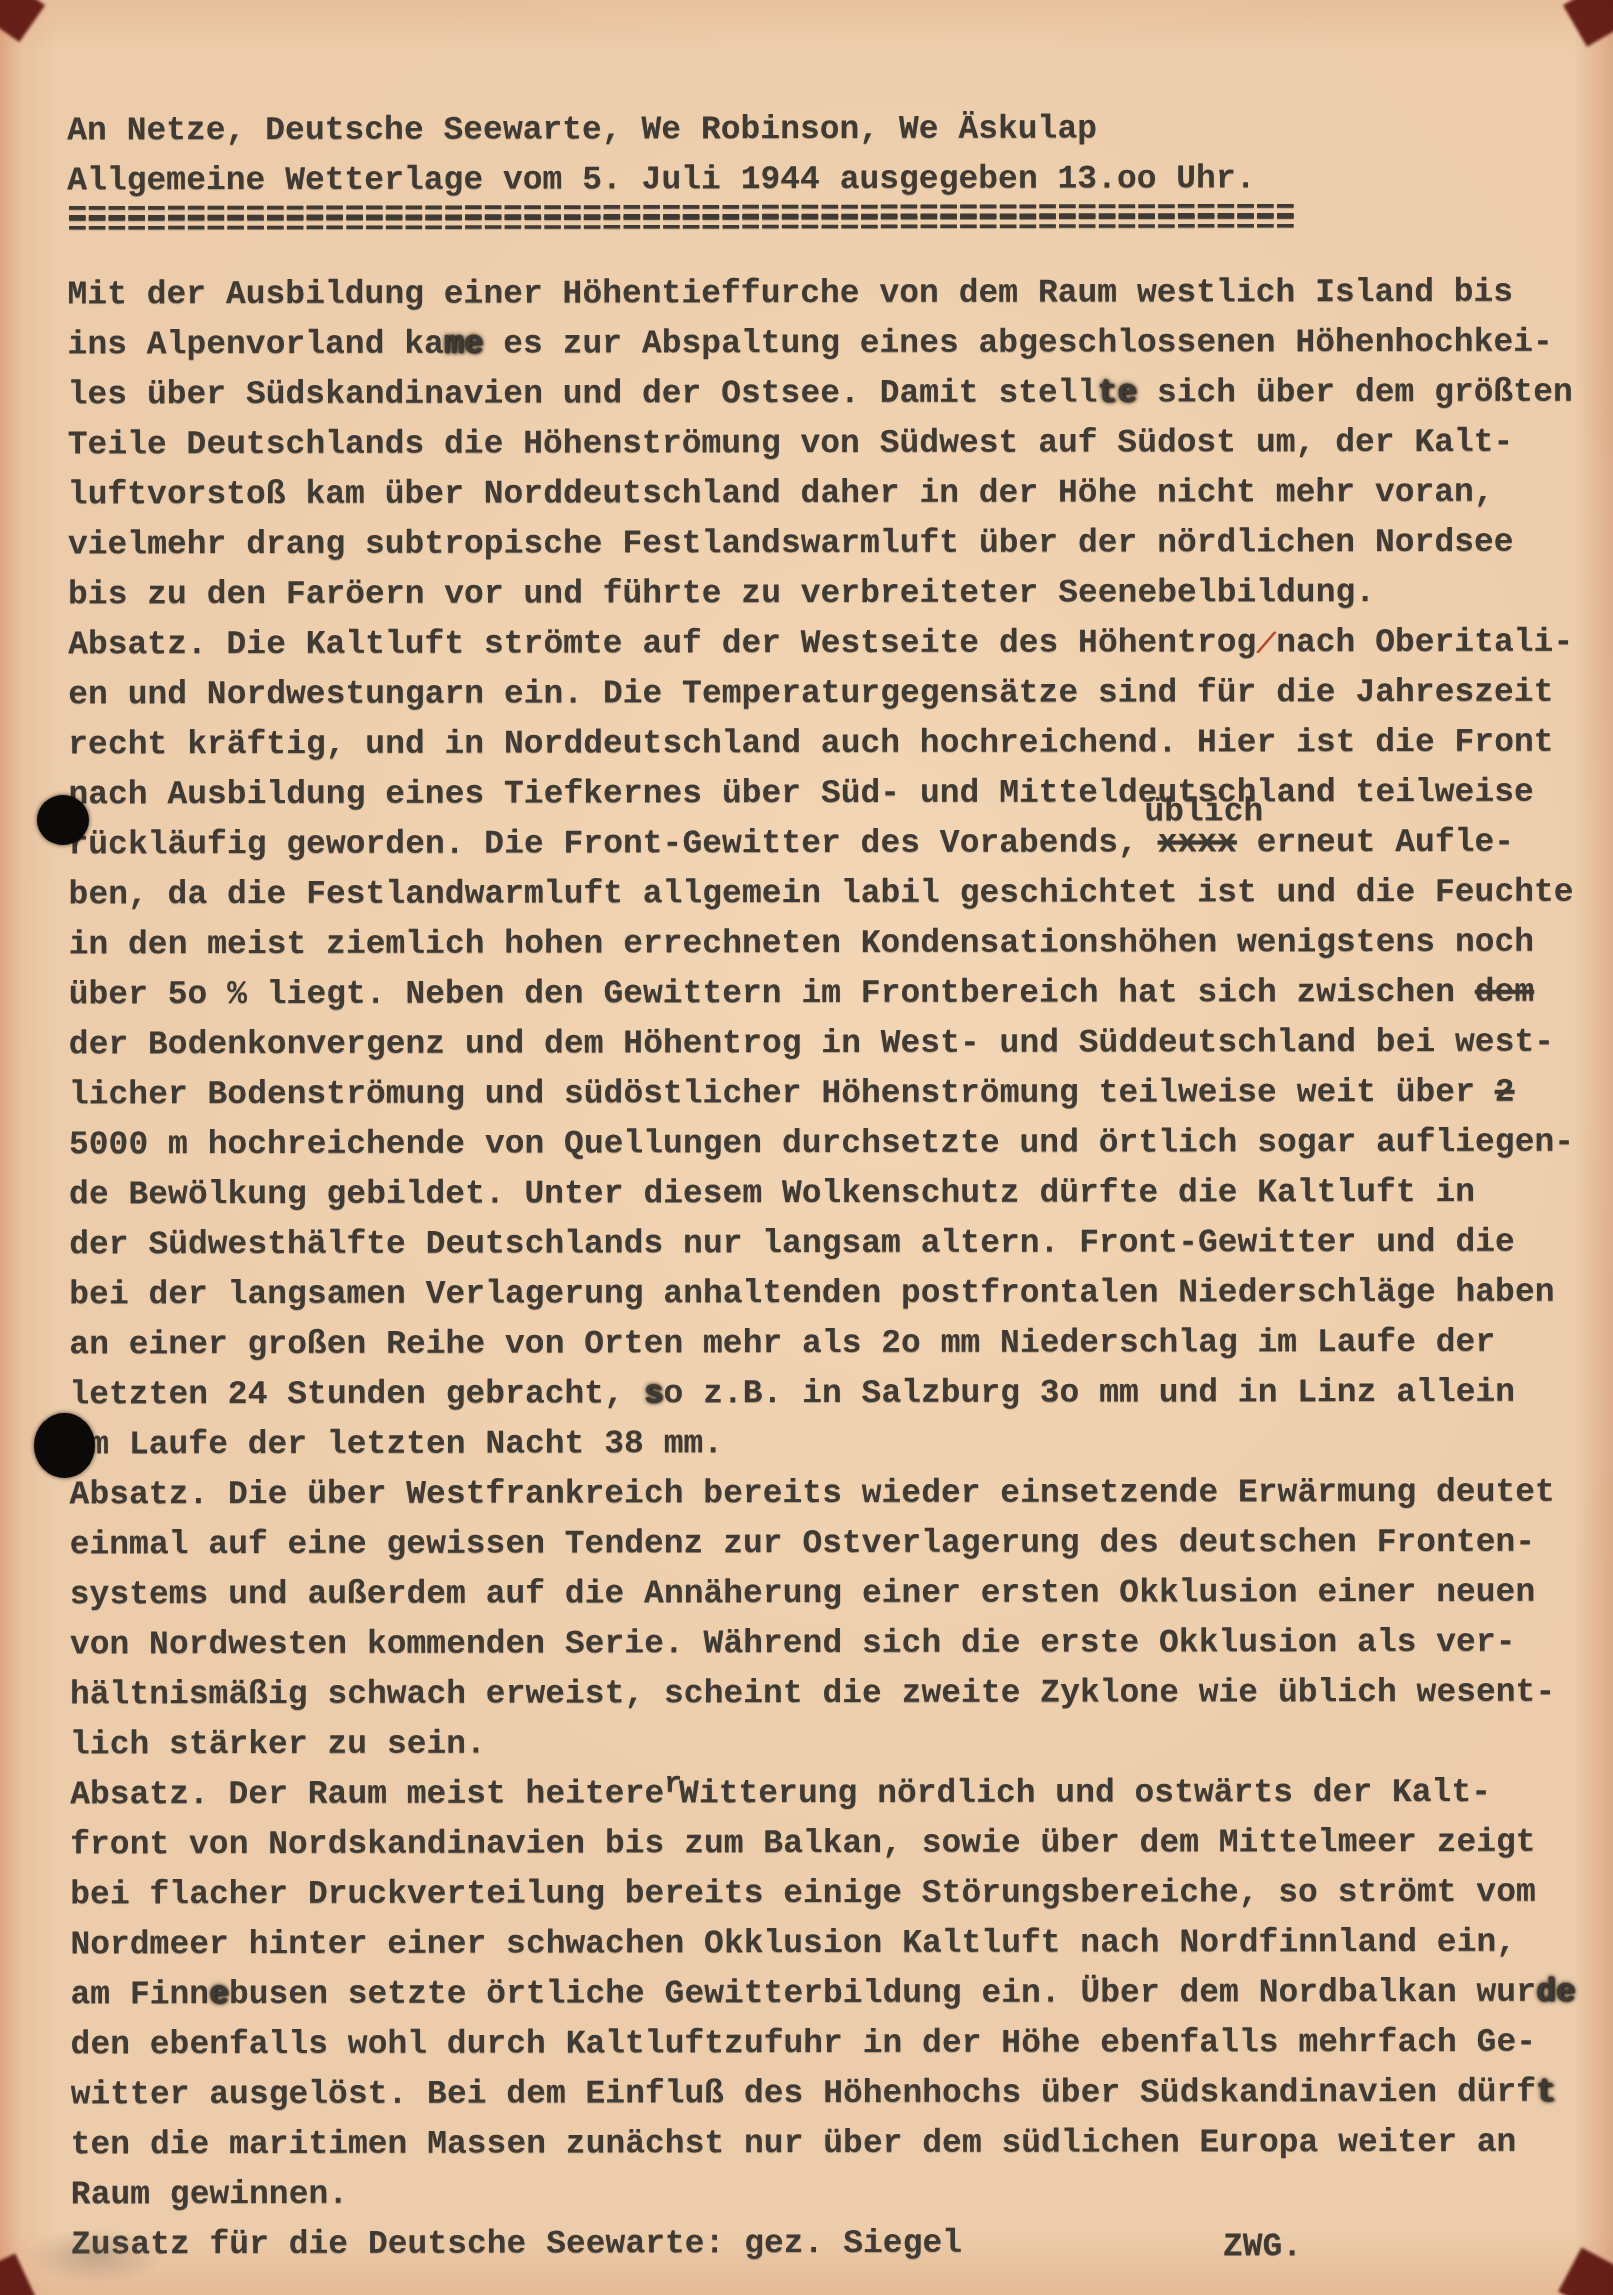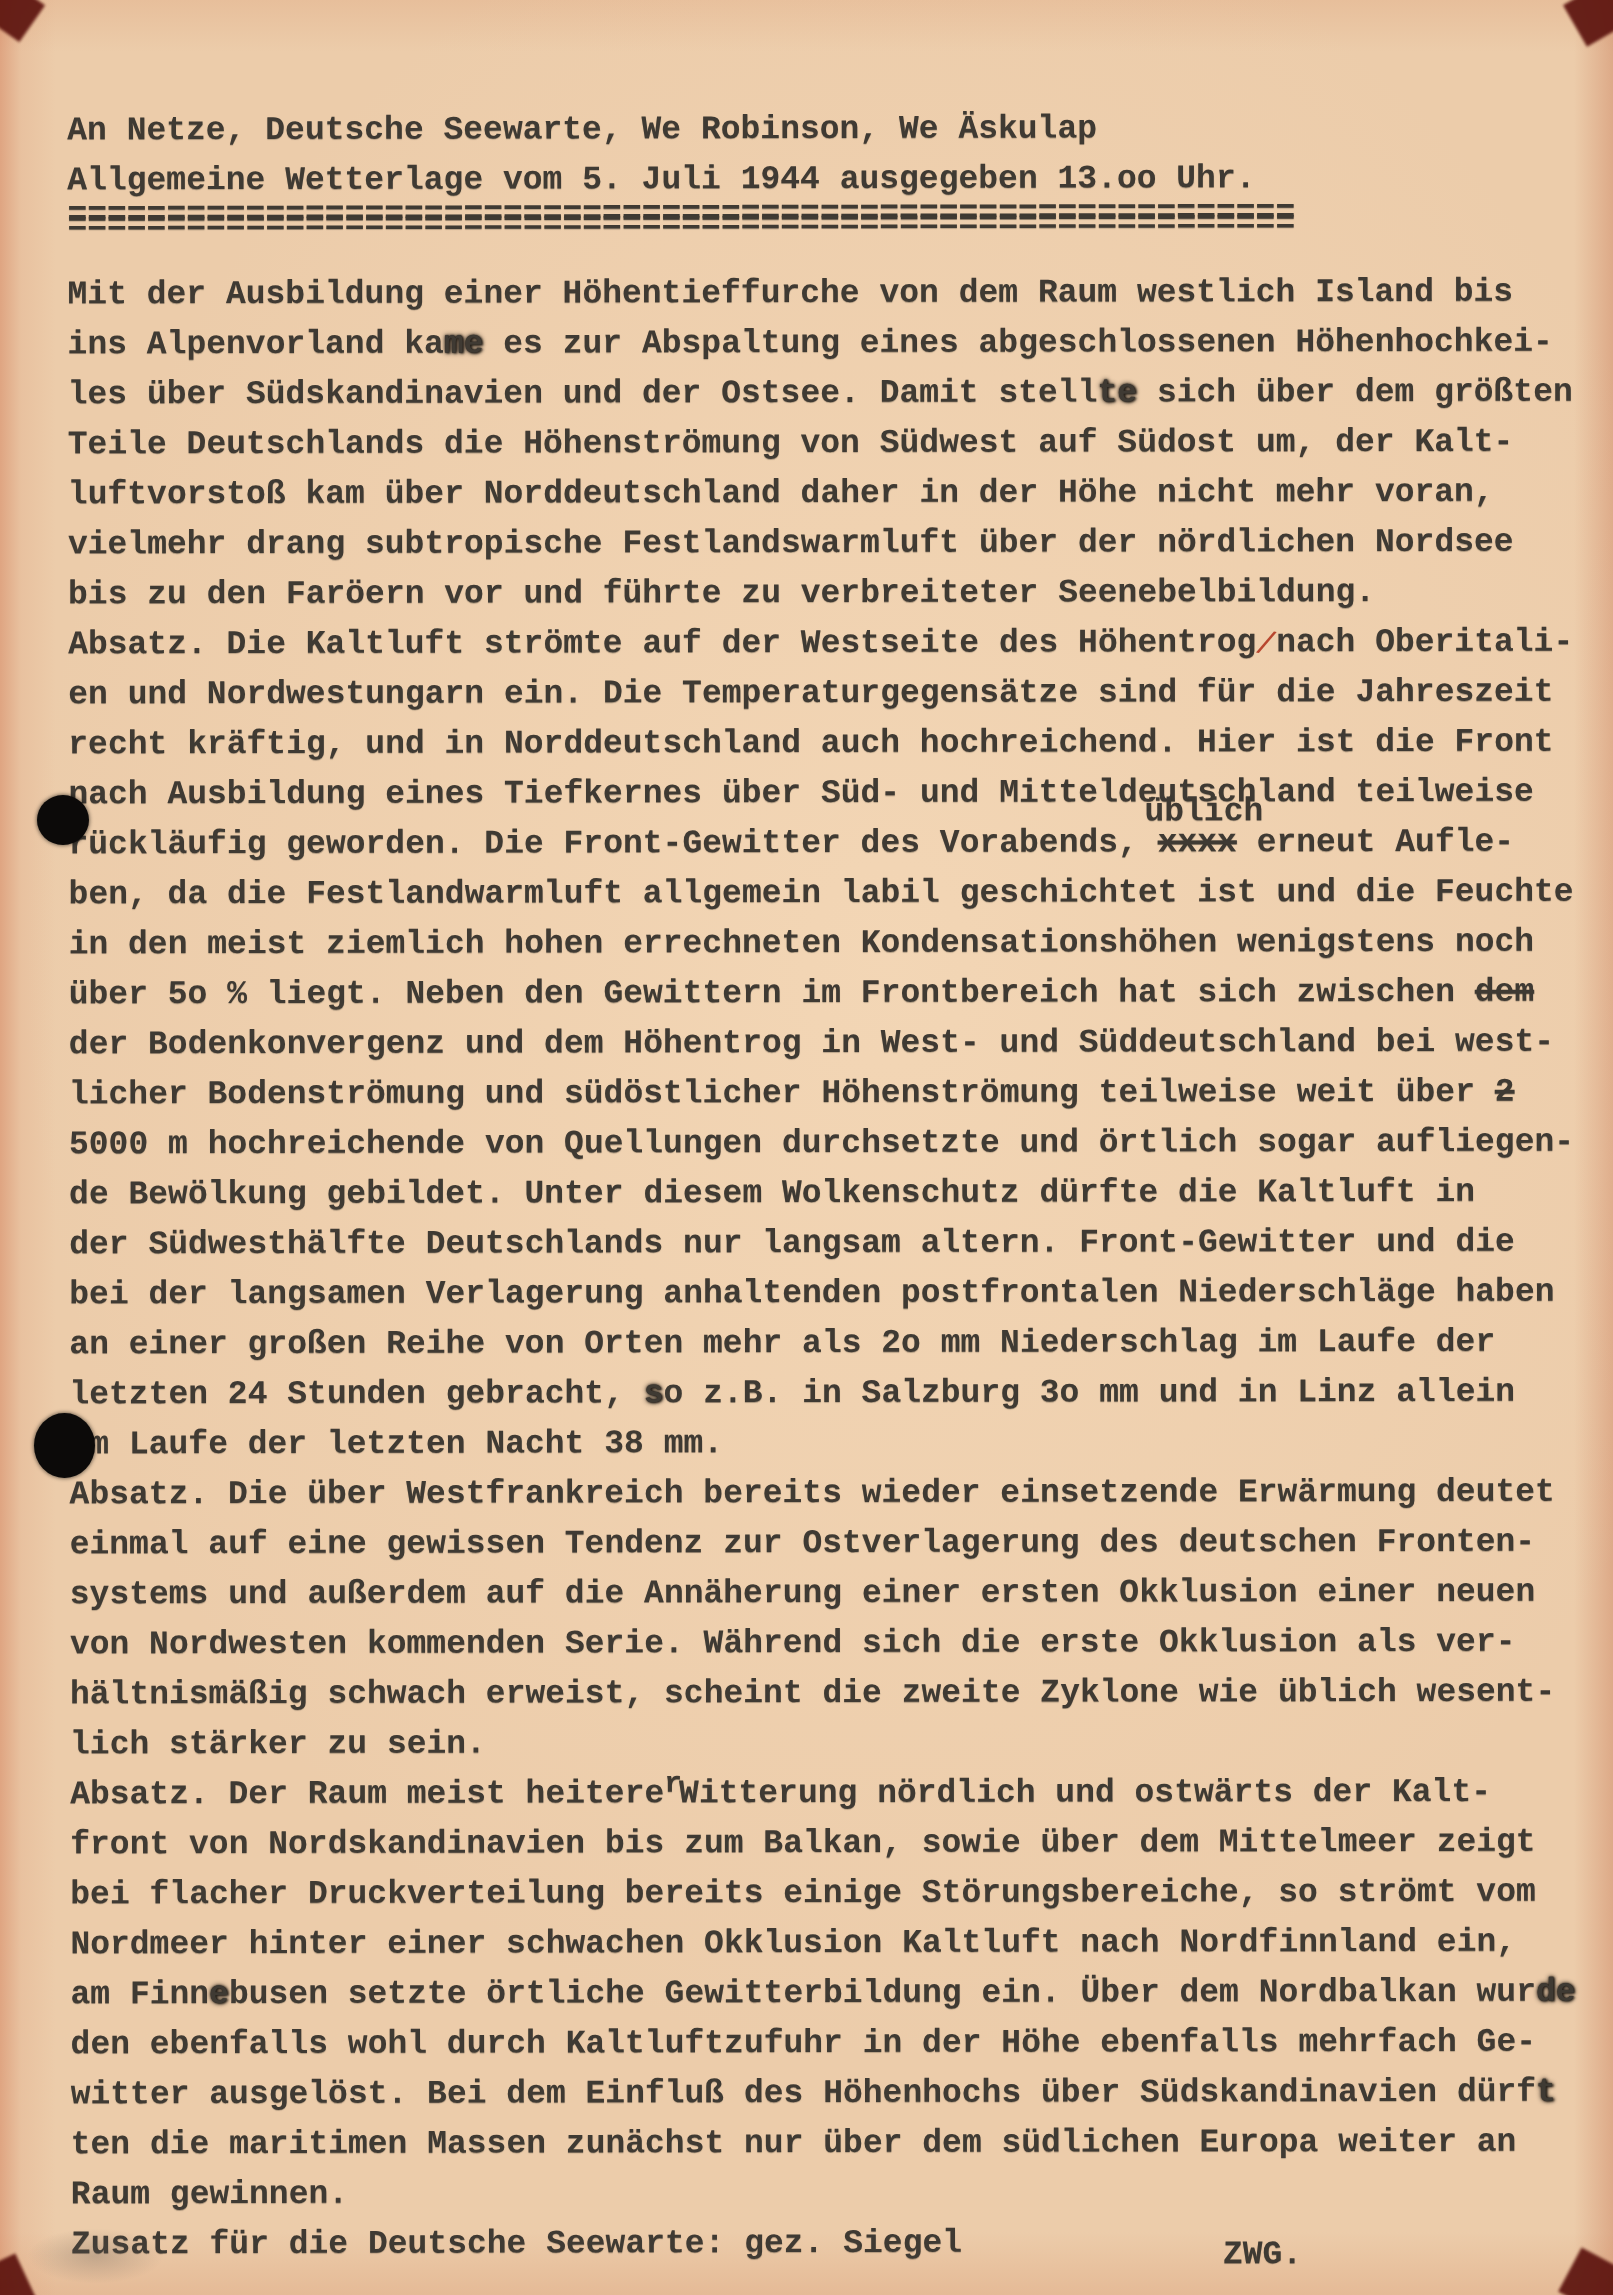--- a/index.html
+++ b/index.html
@@ -35,21 +35,21 @@
   .strike{text-decoration:line-through;text-decoration-thickness:0.13em;}
   .overword{position:relative;}
   .overword .above{position:absolute;left:-0.4em;top:-37px;white-space:pre;text-decoration:none;}
   .sup{display:inline-block;width:0.5em;transform:translateY(-10.5px);font-size:0.9em;}
   .red{
     color:#b8472f;display:inline-block;width:0.45em;margin-right:-0.45em;
     transform:rotate(12deg) translateY(2.4px);font-weight:400;
     text-shadow:none;
   }
   .footer-line{position:relative;white-space:pre;}
-  .zwg{position:absolute;left:1152px;top:12px;}
+  .zwg{position:absolute;left:1152px;top:4px;}
   .punch-hole{
     position:absolute;background:#0c0a09;border-radius:50%;
     box-shadow:0 0 4px rgba(10,8,6,0.75);
   }
   #hole1{left:37px;top:795px;width:52px;height:50px;}
   #hole2{left:34px;top:1413px;width:61px;height:65px;}
   .corner{position:absolute;background:#5c130e;filter:blur(1.6px);opacity:0.92;}
   #c-tl{left:-16px;top:-14.5px;width:53px;height:45px;transform:rotate(35deg);}
   #c-tr{right:-18px;top:-13px;width:60px;height:48px;transform:rotate(-30deg);}
   #c-bl{left:-19.4px;bottom:-16px;width:47px;height:50px;transform:rotate(-25deg);}

